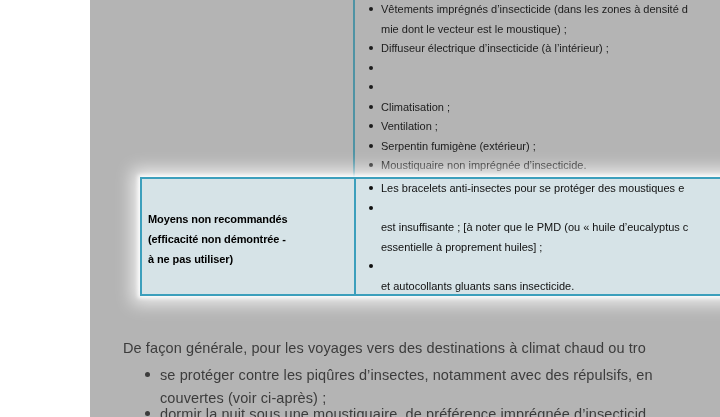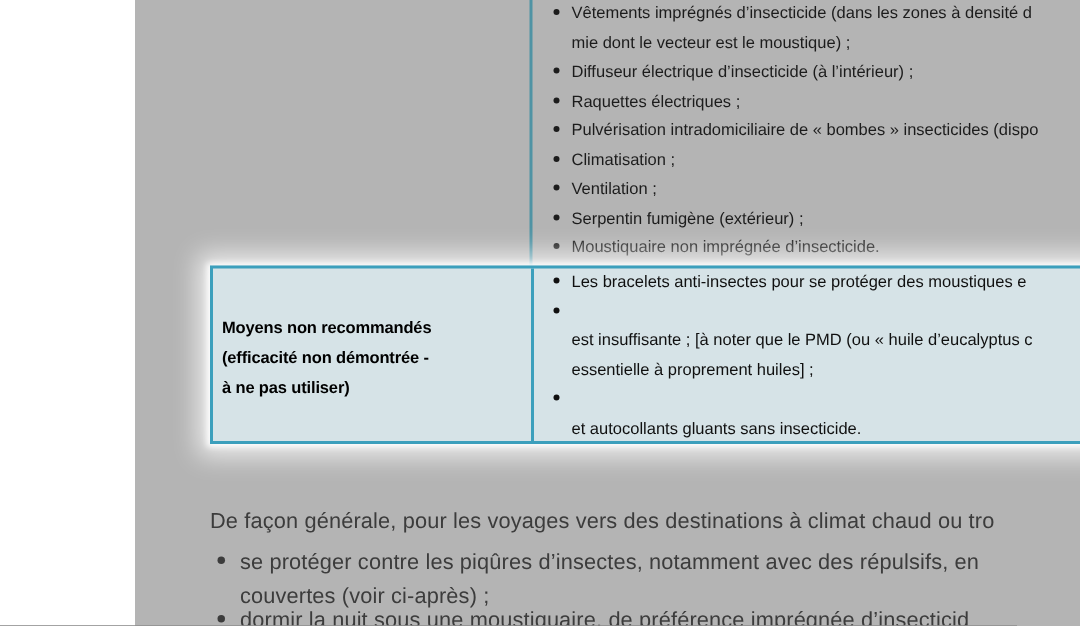--- a/index.html
+++ b/index.html
@@ -43,40 +43,40 @@
 
   
   .blist{position:absolute;left:369px;width:1px;font-size:11px;color:var(--table_text);}
   .blist.r1{top:0;height:177px;}
   .blist.r2{top:177px;height:119px;color:#101010;}
   .tline{position:absolute;left:0;white-space:nowrap;line-height:14px;}
   .dot{display:inline-block;width:4px;height:4px;border-radius:50%;background:currentColor;vertical-align:2px;margin-right:8px;}
 
   
   .body-intro{
-    position:absolute;left:140px;top:340px;font-size:14.5px;color:var(--body_text);
+    position:absolute;left:123px;top:340px;font-size:14.5px;color:var(--body_text);
     white-space:nowrap;letter-spacing:0.1px;
   }
   .body-list{position:absolute;left:145px;top:0;height:417px;width:1px;font-size:14.5px;color:var(--body_text);letter-spacing:0.1px;}
   .body-list .tline{line-height:17px;}
   .body-list .dot{width:5px;height:5px;margin-right:10px;vertical-align:3px;}
 </style>
 </head>
 <body>
 
 <div class="page">
   <div class="left-strip"></div>
 
   <div class="row1-divider"></div>
   <div class="blist r1">
       <div class="tline" style="top: 2px;"><span class="dot"></span><span class="t">Vêtements imprégnés d’insecticide (dans les zones à densité d</span></div>
       <div class="tline" style="top: 21.5px; padding-left: 12px;"><span class="t">mie dont le vecteur est le moustique) ;</span></div>
       <div class="tline" style="top: 41px;"><span class="dot"></span><span class="t">Diffuseur électrique d’insecticide (à l’intérieur) ;</span></div>
-      <div class="tline" style="top: 60.5px;"><span class="dot"></span><span class="t">Raquettes électriques ;</span></div>
-      <div class="tline" style="top: 80px;"><span class="dot"></span><span class="t">Pulvérisation intradomiciliaire de « bombes » insecticides (dispo</span></div>
+      <div class="tline" style="top: 60.5px;"><span class="dot"></span></div>
+      <div class="tline" style="top: 80px;"><span class="dot"></span></div>
       <div class="tline" style="top: 99.5px;"><span class="dot"></span><span class="t">Climatisation ;</span></div>
       <div class="tline" style="top: 119px;"><span class="dot"></span><span class="t">Ventilation ;</span></div>
       <div class="tline" style="top: 138.5px;"><span class="dot"></span><span class="t">Serpentin fumigène (extérieur) ;</span></div>
       <div class="tline" style="top: 158px;"><span class="dot"></span><span class="t">Moustiquaire non imprégnée d’insecticide.</span></div>
     </div>
 
   <div class="row2-box">
     <div class="row2-divider"></div>
   </div>
   <div class="row2-label">Moyens non recommandés

